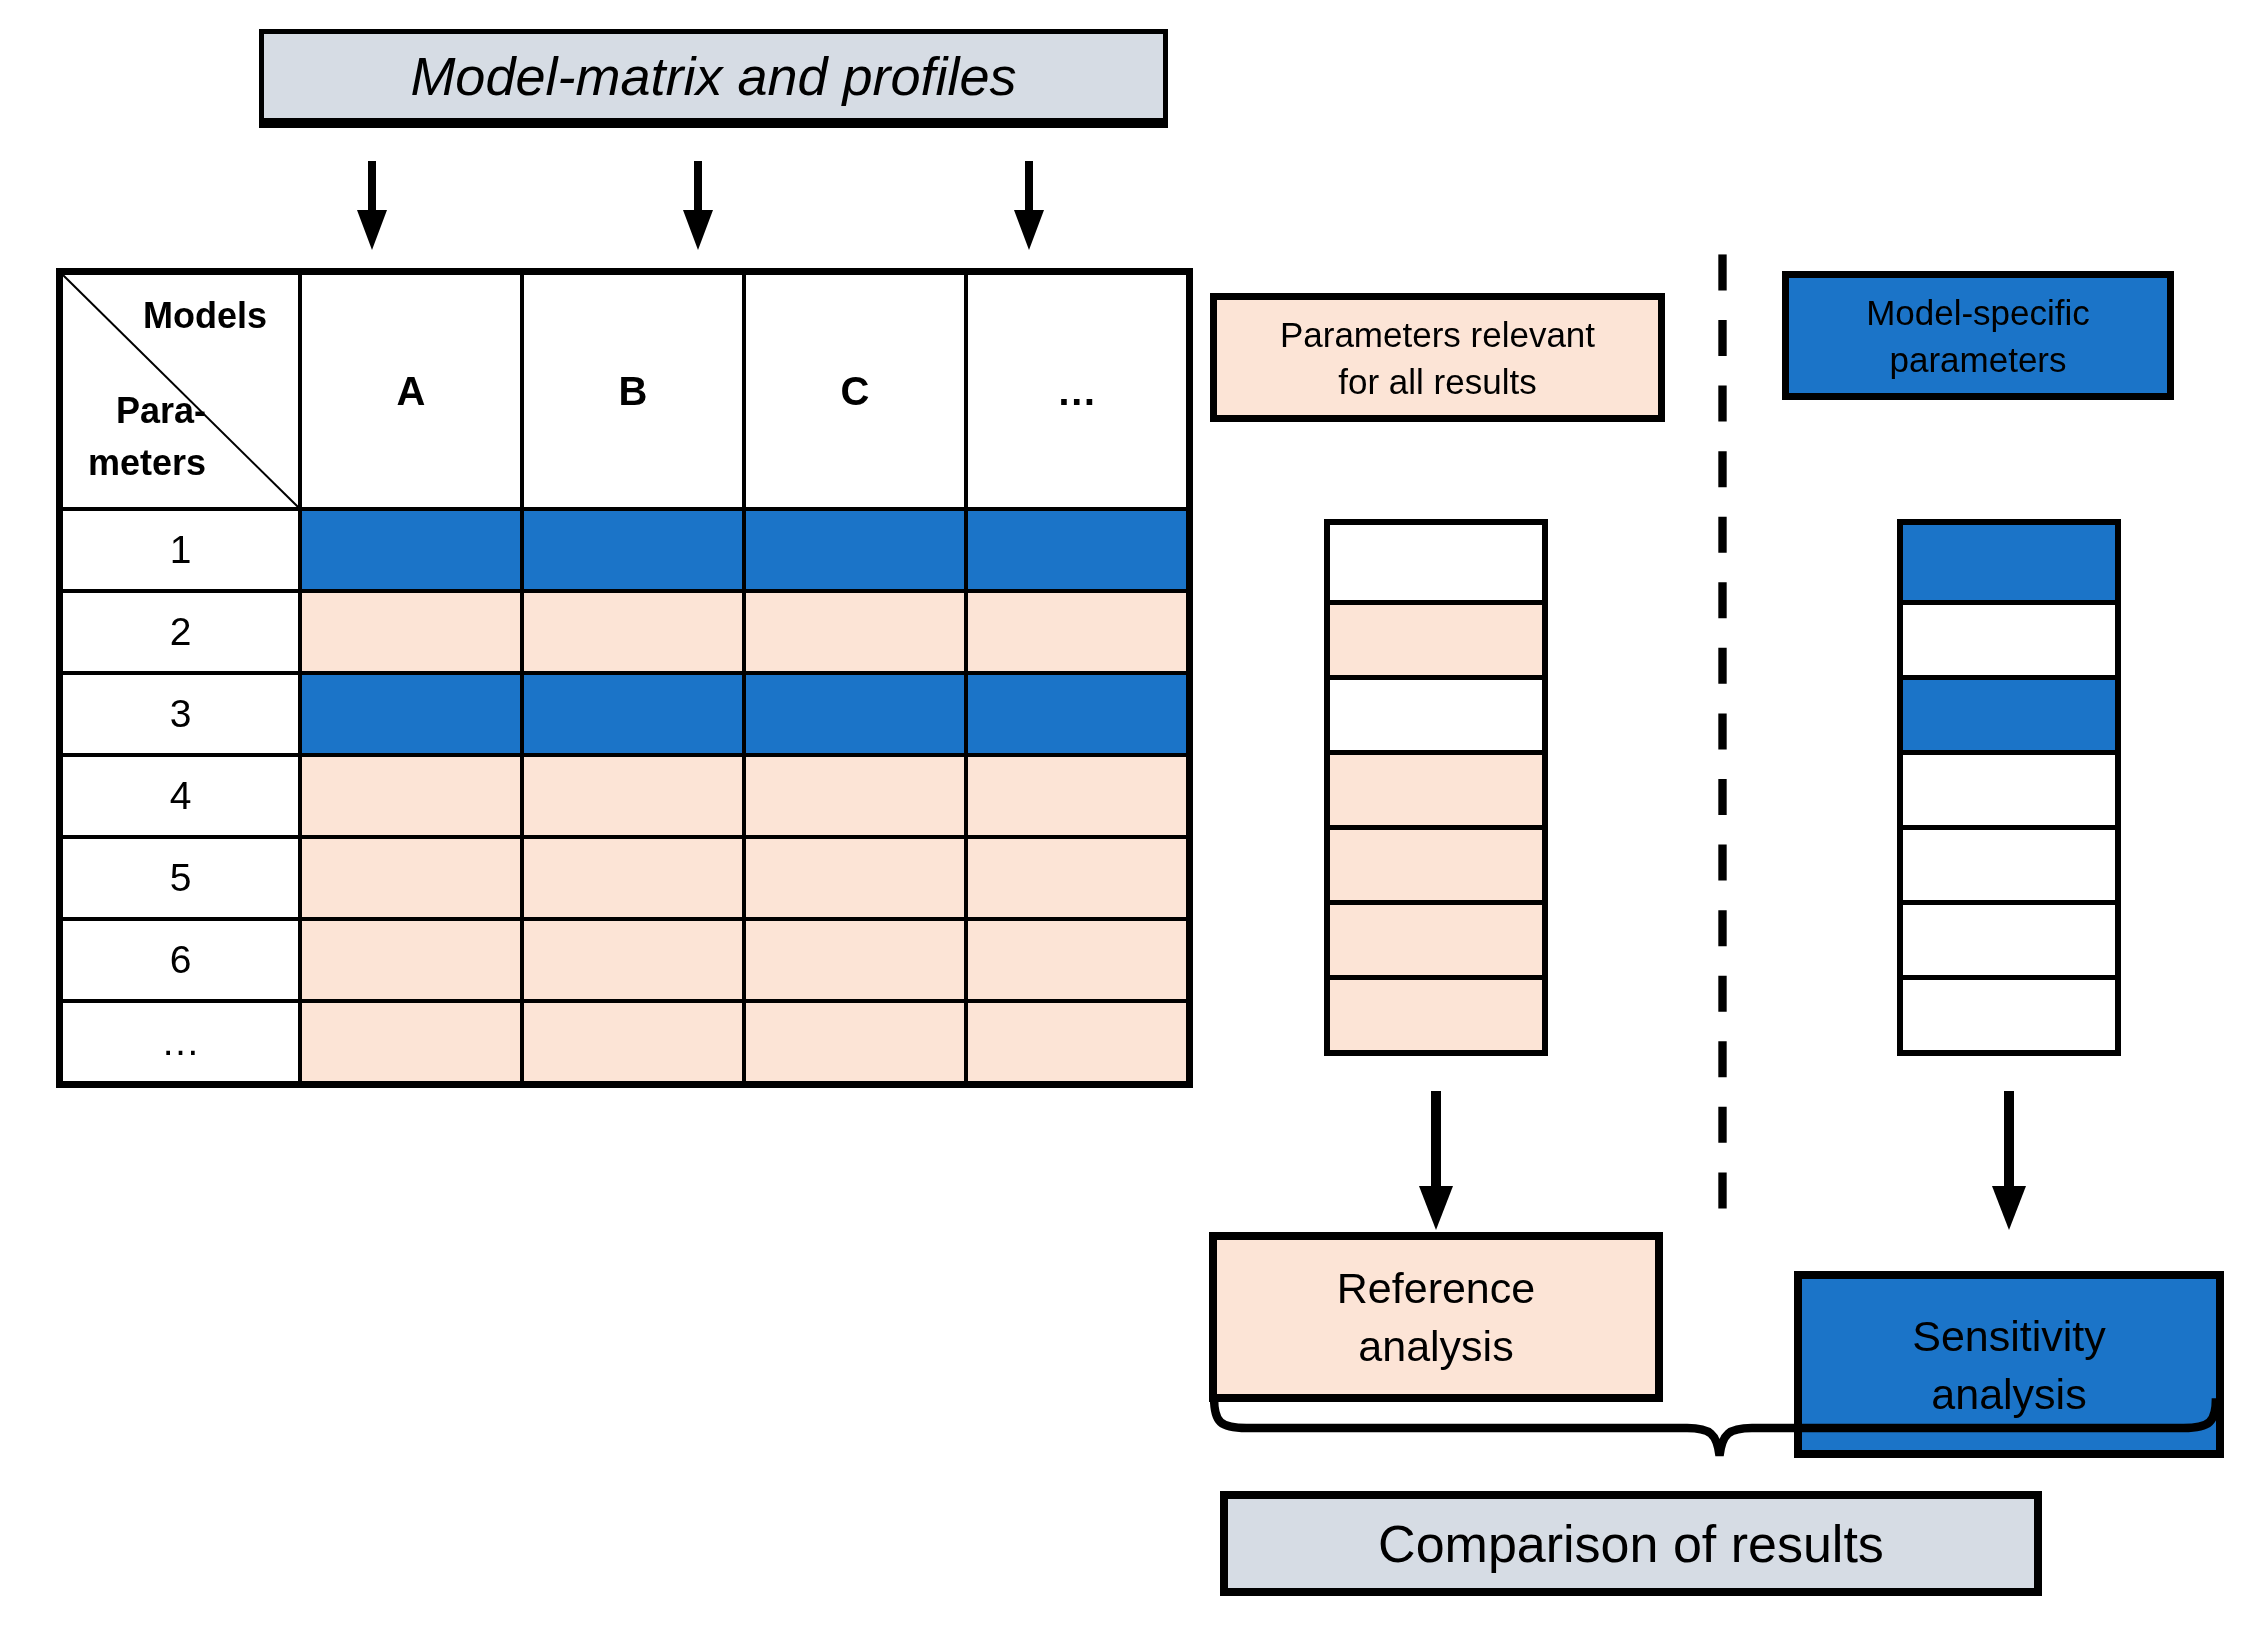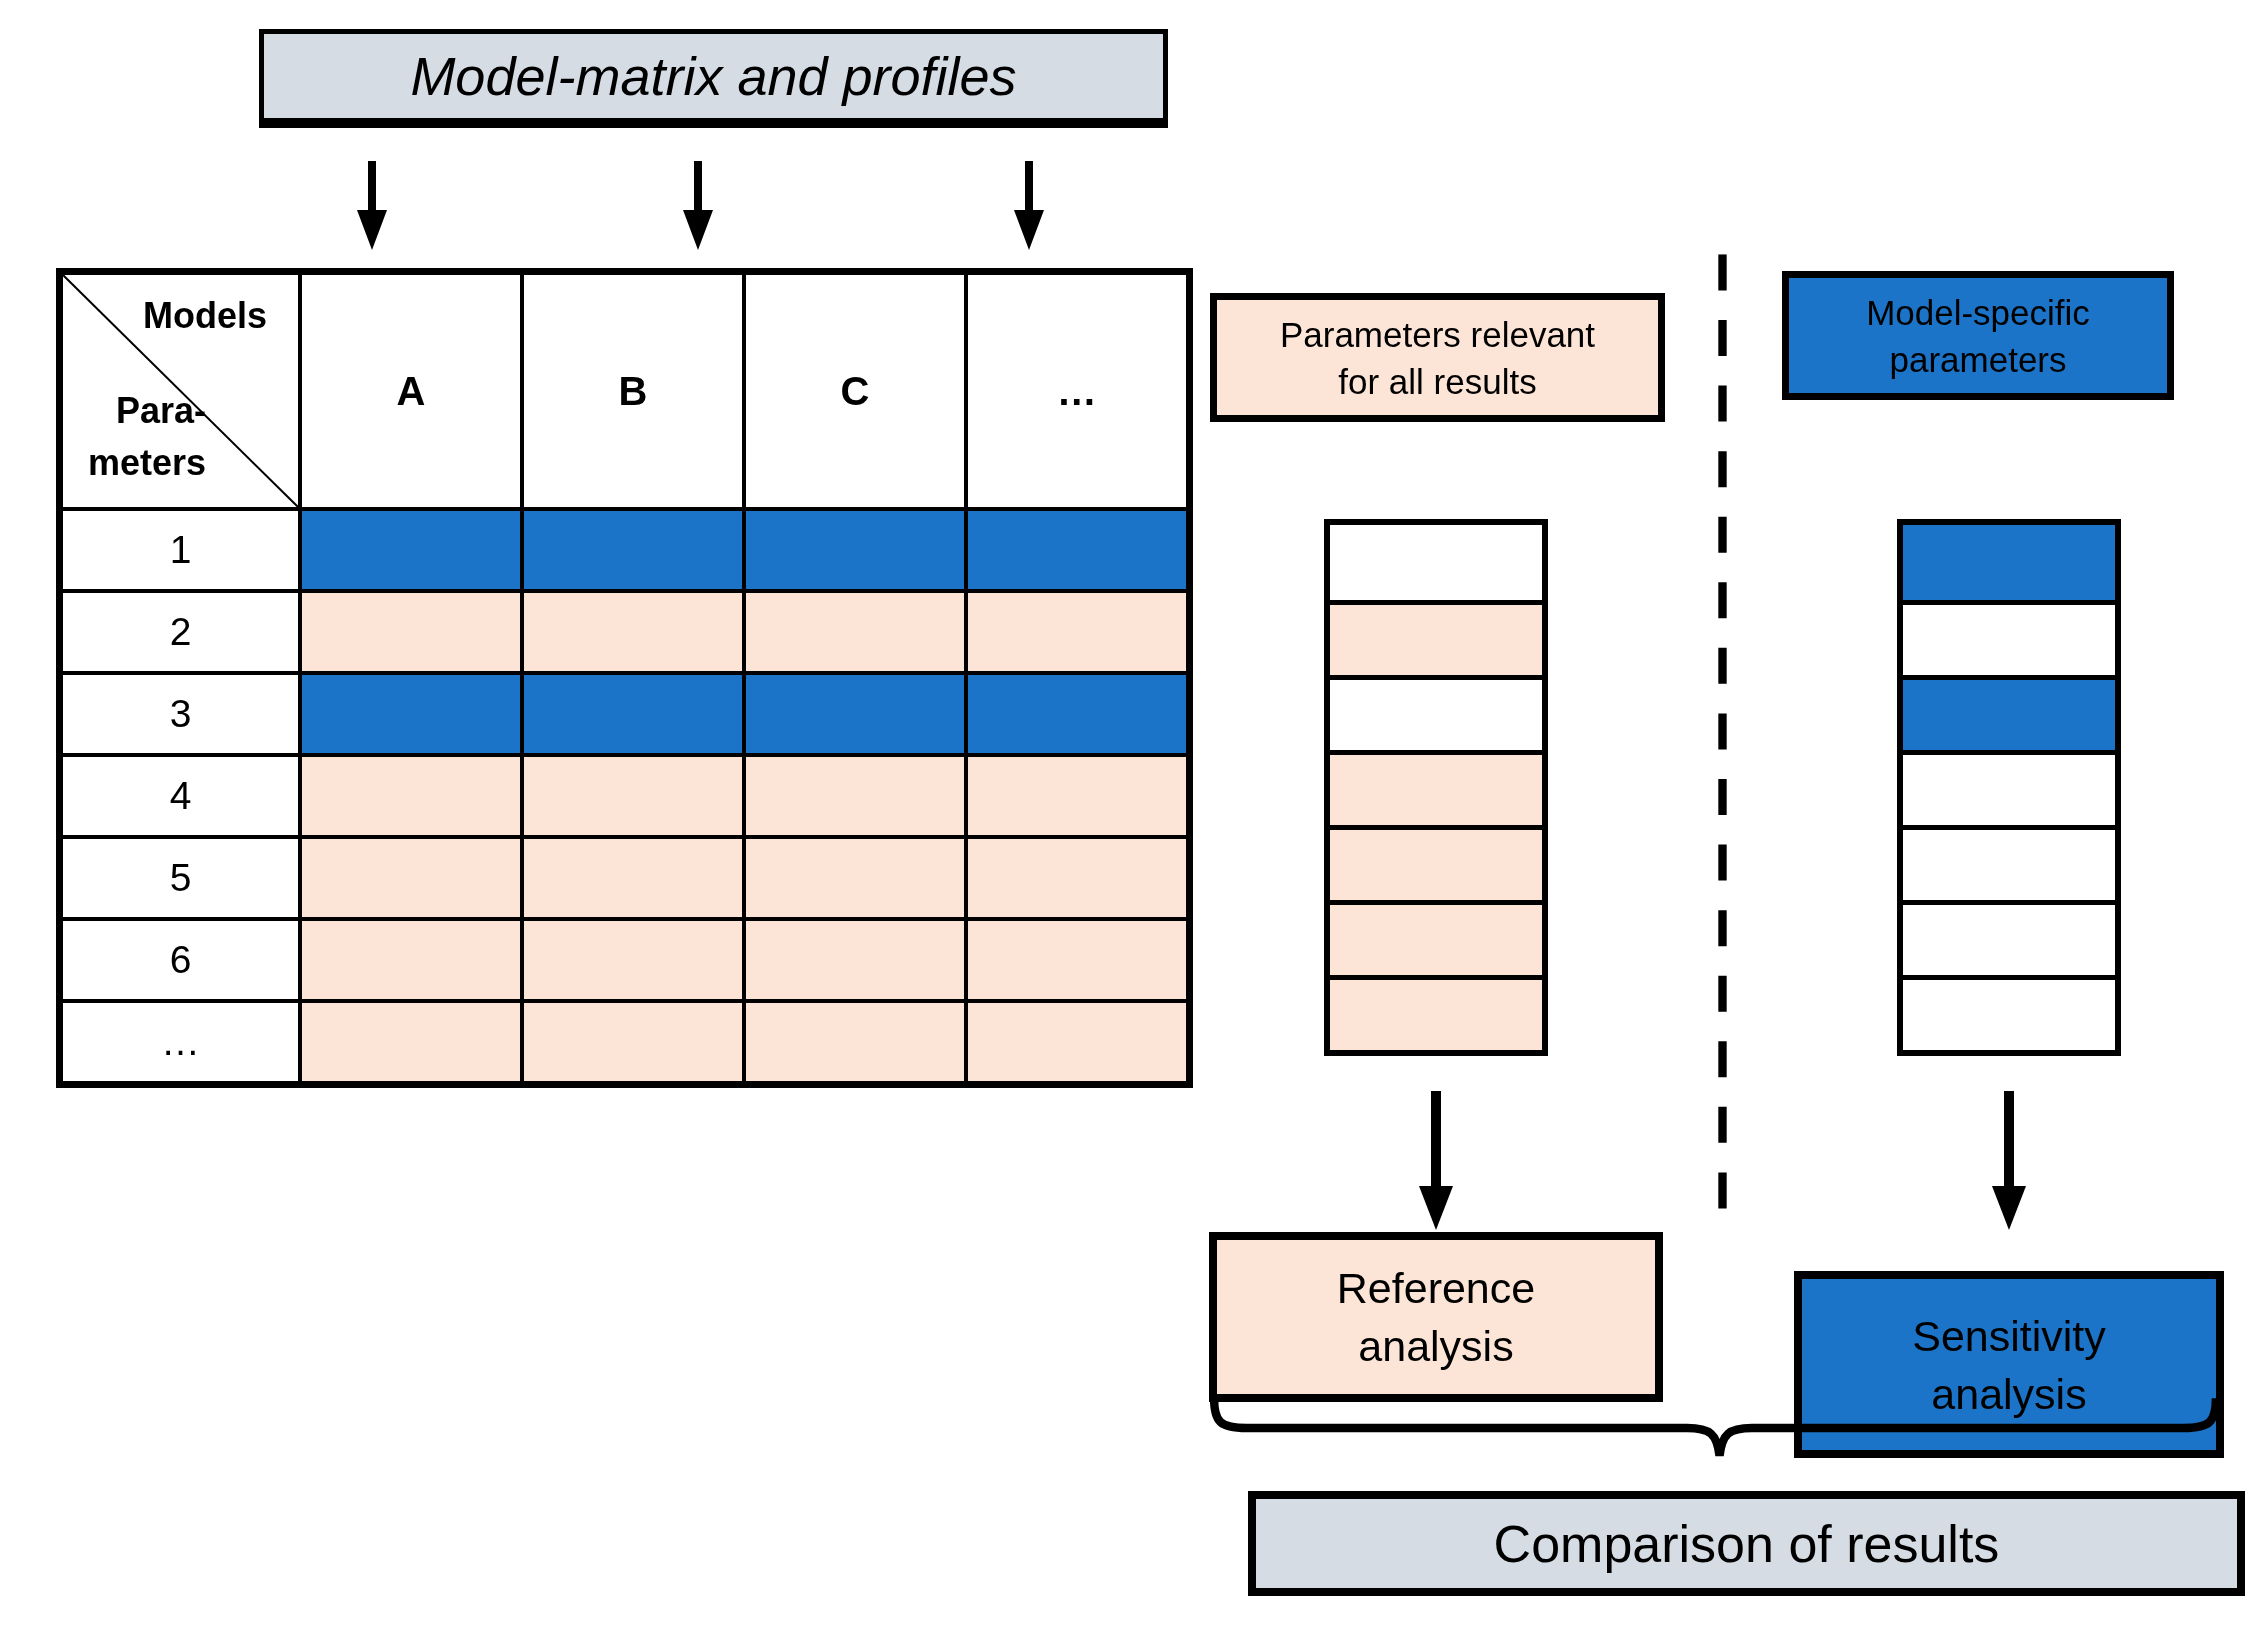--- a/index.html
+++ b/index.html
@@ -4,21 +4,21 @@
 <style>
   html,body{margin:0;padding:0;background:#ffffff;}
   body{font-family:"Liberation Sans", sans-serif; color:#000;}
   .canvas{position:relative;width:2261px;height:1627px;background:#fff;overflow:hidden;}
 
   .box{position:absolute;box-sizing:border-box;display:flex;flex-direction:column;
        align-items:center;justify-content:center;text-align:center;border:6.5px solid #000;}
 
   .title-box{left:259px;top:28.5px;width:909px;height:99px;background:var(--gray);
              border-width:5.8px 5.8px 10.4px 5.8px;font-size:54px;font-style:italic;}
-  .comparison-box{left:1248px;top:1491px;width:997px;height:105px;background:var(--gray);
+  .comparison-box{left:1220px;top:1491px;width:822px;height:105px;background:var(--gray);
              border-width:8.4px;font-size:52px;text-align:right;}
 
   .legend-box{font-size:35px;line-height:47px;border-width:7.1px;}
   .legend-peach{left:1210px;top:271px;width:455px;height:129px;background:var(--peach);margin-top:22px;}
   .legend-blue{left:1782px;top:271px;width:392px;height:129px;background:var(--blue);}
 
   .outcome-box{font-weight:normal;font-size:43px;line-height:58px;border-width:8.4px;}
   .outcome-peach{left:1209px;top:1232px;width:454px;height:170px;background:var(--peach);}
   .outcome-blue{left:1794px;top:1232px;width:430px;height:187px;background:var(--blue);margin-top:39px;}
 

